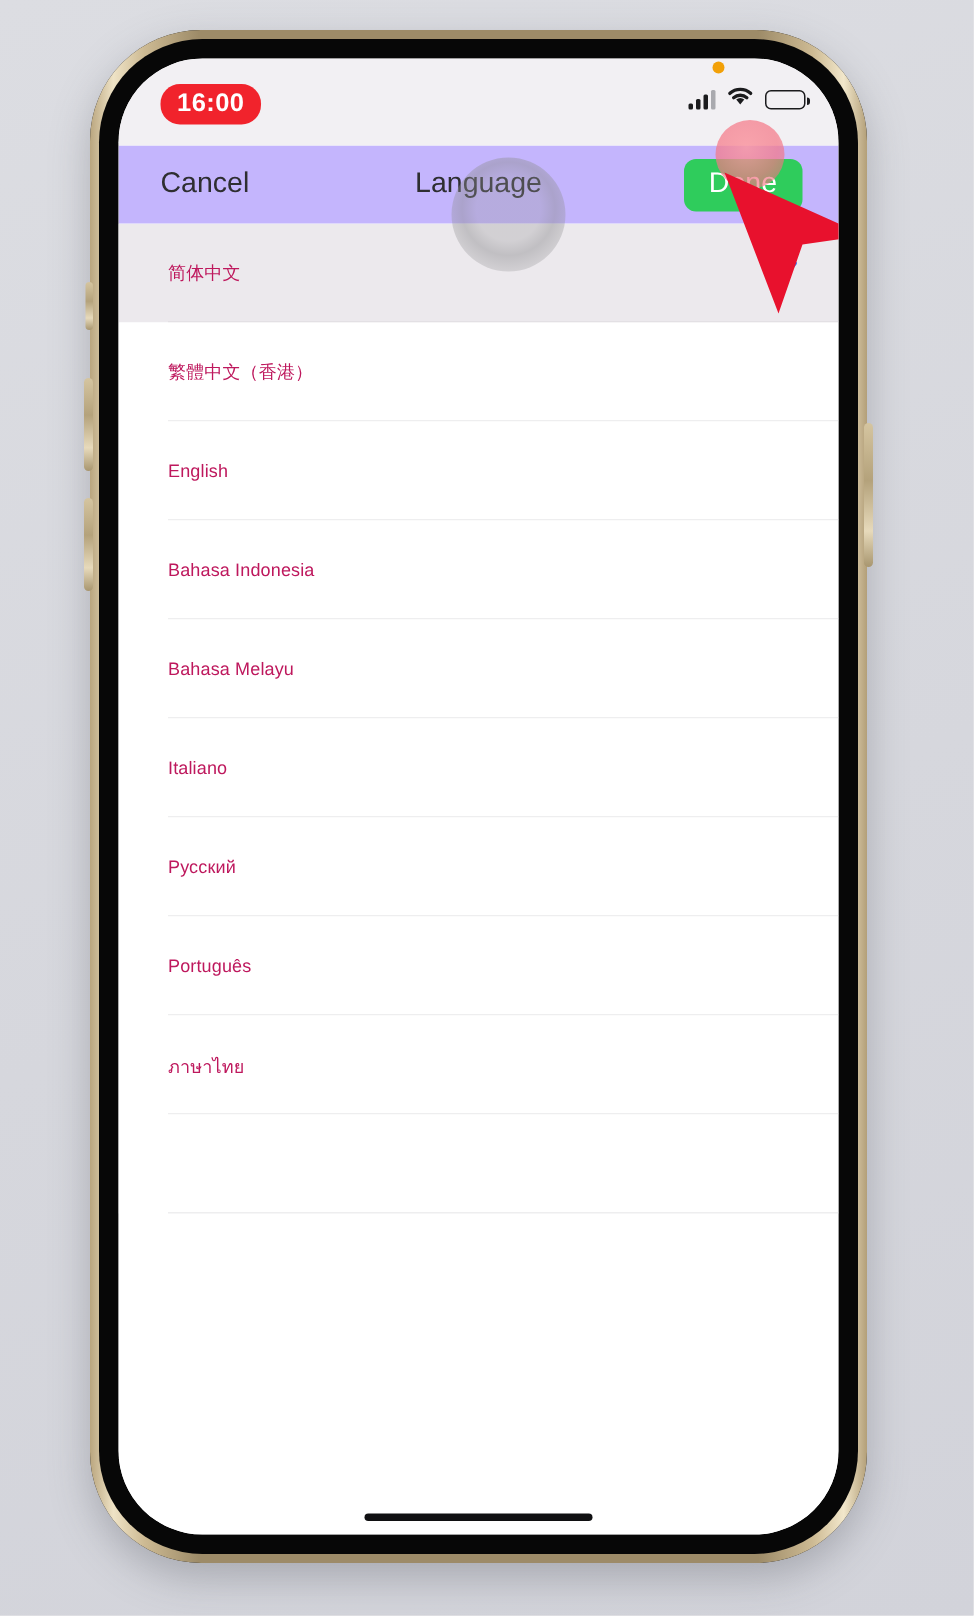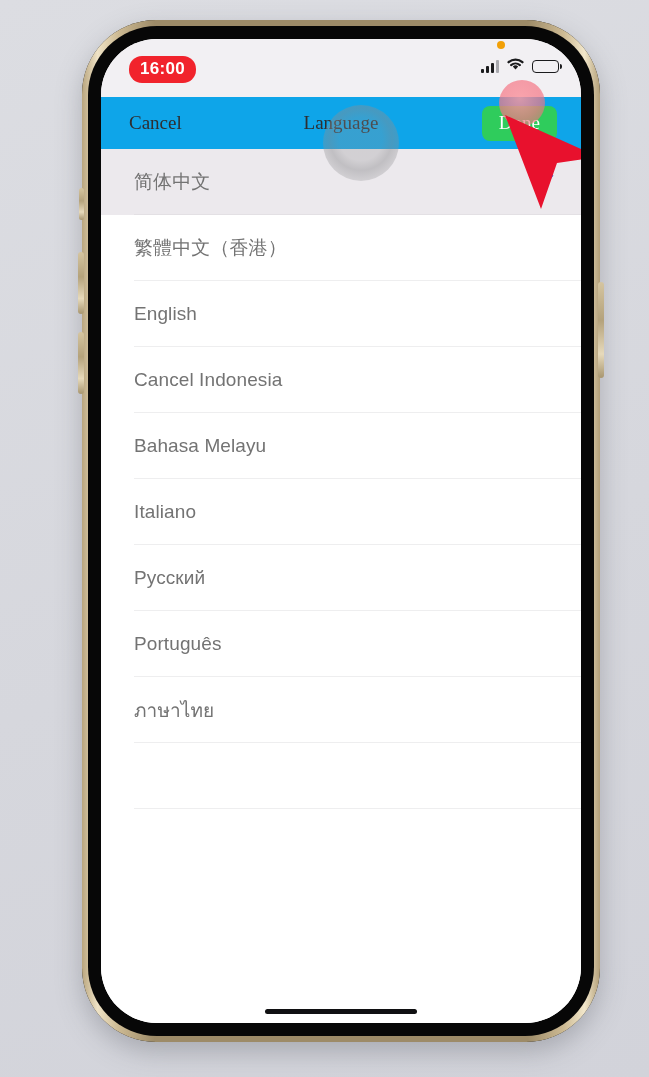--- a/index.html
+++ b/index.html
@@ -18,21 +18,21 @@
   
   #scene {
     position: absolute;
     inset: 0;
     background: linear-gradient(160deg, #dcdde2 0%, #d6d7dd 55%, #d2d3da 100%);
   }
 
   
   #phone {
     position: absolute;
-    left: 82px;
+    left: 60px;
     top: 20px;
     width: 518px;
     height: 1022px;
     border-radius: 74px;
     background: #0a0a0a;
     box-shadow: 0 10px 26px rgba(90,92,100,.35);
   }
   
   #phone-band {
     position: absolute;
@@ -129,25 +129,24 @@
     content:"";position:absolute;right:-4px;top:3.6px;
     width:2.2px;height:5px;border-radius:0 2px 2px 0;background:#1b1b1d;
   }
   #battery-fill{height:100%;background:#1b1b1d;border-radius:1.6px;}
 
   
   #nav-bar {
     position: absolute;
     top: 58px; left: 0; right: 0;
     height: 52px;
-    background: #0ea5e9;
+    background: #c4b5fd;
     display: flex;
     align-items: center;
     z-index: 20;
-    font-family: Liberation Serif, serif;
   }
   #nav-cancel {
     position: absolute;
     left: 28px;
     font-size: 19px;
     color: #2e2e31;
     background: none; border: none; padding: 0;
     font-family: inherit;
     cursor: pointer;
   }
@@ -192,22 +191,22 @@
   .row::after {
     content: "";
     position: absolute;
     left: 33px; right: 0; bottom: 0;
     height: 1px;
     background: #eeeeef;
   }
   .row.selected { background: #ece9ed; }
   .row.selected::after { background: #e3e0e4; }
   .row-label {
-    font-size: 19px;
-    color: #737373;
+    font-size: 12px;
+    color: #be185d;
     letter-spacing: .1px;
   }
   .row-check {
     position: absolute;
     right: 26px;
     top: 50%;
     transform: translateY(-50%);
     width: 22px; height: 22px;
   }
 
@@ -315,21 +314,21 @@
               <path d="M3 12 L8.5 17.5 L19 4.5" fill="none" stroke="#3478f6" stroke-width="2.6" stroke-linecap="round" stroke-linejoin="round"></path>
             </svg>
           </div>
           <div class="row">
             <span class="row-label">繁體中文（香港）</span>
           </div>
           <div class="row">
             <span class="row-label">English</span>
           </div>
           <div class="row">
-            <span class="row-label">Cancel Indonesia</span>
+            <span class="row-label">Bahasa Indonesia</span>
           </div>
           <div class="row">
             <span class="row-label">Bahasa Melayu</span>
           </div>
           <div class="row">
             <span class="row-label">Italiano</span>
           </div>
           <div class="row">
             <span class="row-label">Русский</span>
           </div>

